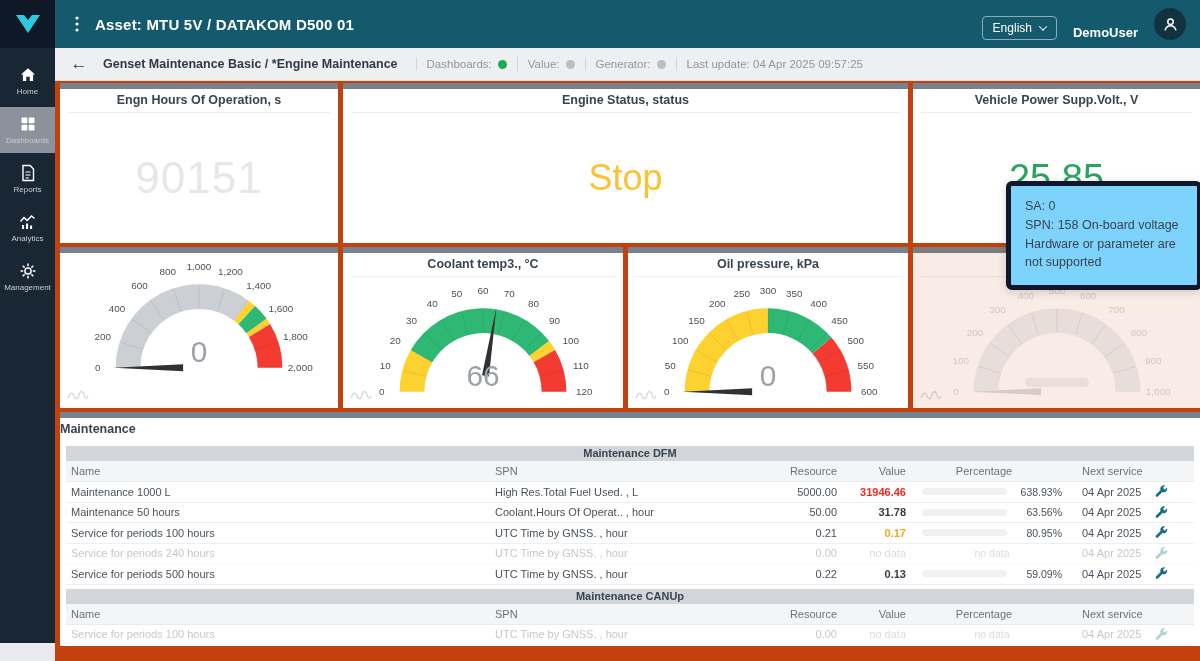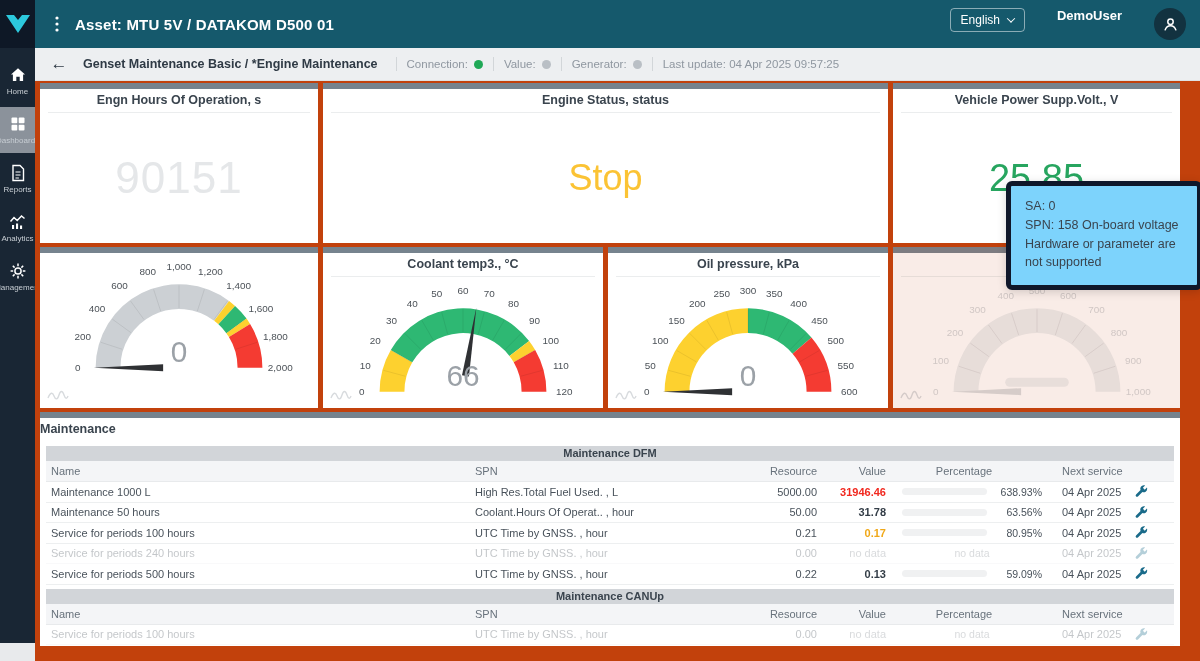--- a/index.html
+++ b/index.html
@@ -1,35 +1,35 @@
 <!DOCTYPE html>
 <html><head>
 <meta charset="utf-8">
 <style>
   *{box-sizing:border-box;margin:0;padding:0}
   html,body{width:1200px;height:661px;overflow:hidden}
   body{font-family:"Liberation Sans",sans-serif;background:#e8eaec;position:relative}
   .app{display:flex;height:661px}
 
   
-  .sidebar-col{width:35px;flex:none;background:#e8eaec}
+  .sidebar-col{width:55px;flex:none;background:#e8eaec}
   .sidebar{height:643px;background:#192634;display:flex;flex-direction:column}
   .logo{height:48px;background:#0e1826;display:flex;align-items:center;justify-content:center}
   .side-nav{padding-top:10px;display:flex;flex-direction:column}
   .side-item{height:46px;margin-bottom:3px;display:flex;flex-direction:column;align-items:center;justify-content:center;gap:3px;cursor:pointer}
   .side-item.active{background:#8b929b}
   .side-icon{height:18px;display:flex;align-items:center;justify-content:center}
   .side-label{font-size:8px;color:#c7cdd3}
 
   
   .main{flex:1;display:flex;flex-direction:column}
   .topbar{height:48px;flex:none;background:#15596c;display:flex;align-items:center;color:#fff;padding:0 14px 0 20px}
   .kebab{display:flex;align-items:center;margin-right:16px;cursor:pointer}
   .top-title{font-size:15px;font-weight:600;letter-spacing:.2px}
-  .top-right{margin-left:auto;display:flex;align-items:flex-start;gap:32px}
+  .top-right{margin-left:auto;display:flex;align-items:flex-end;gap:16px}
   .lang-btn{border:1px solid rgba(255,255,255,.5);border-radius:4px;padding:4px 10px;font-size:12px;display:flex;align-items:center;gap:8px;cursor:pointer}
   .chev{width:6px;height:6px;border-right:1.4px solid #fff;border-bottom:1.4px solid #fff;transform:rotate(45deg) translate(-1px,-1px)}
   .user-name{font-size:13px;font-weight:700}
   .avatar{width:32px;height:32px;border-radius:50%;background:#123240;display:flex;align-items:center;justify-content:center;cursor:pointer}
 
   
   .breadcrumb{height:33px;flex:none;background:#edeff1;display:flex;align-items:center;padding:0 10px;gap:10px;border-bottom:1px solid #dfe2e4}
   .back{font-size:17px;color:#2f3a45;width:28px;text-align:center;cursor:pointer}
   .bc-title{font-size:12.5px;font-weight:700;color:#2f3a45;margin-right:8px}
   .bc-sep{width:1px;height:14px;background:#d2d6d9;flex:none}
@@ -183,21 +183,21 @@
       </div>
     </div>
 
     <div class="breadcrumb">
       <span class="back">←</span>
       <span class="bc-title">Genset Maintenance Basic / *Engine Maintenance</span>
       <div class="statuses">
           <div class="status-item">
     <span class="bc-sep"></span>
     <span class="status-inner">
-      <span>Connection:</span>
+      <span>Dashboards:</span>
       <span class="dot" style="background: rgb(31, 168, 86);"></span>
     </span>
   </div>
           <div class="status-item">
     <span class="bc-sep"></span>
     <span class="status-inner">
       <span>Value:</span>
       <span class="dot" style="background: rgb(185, 191, 197);"></span>
     </span>
   </div>

